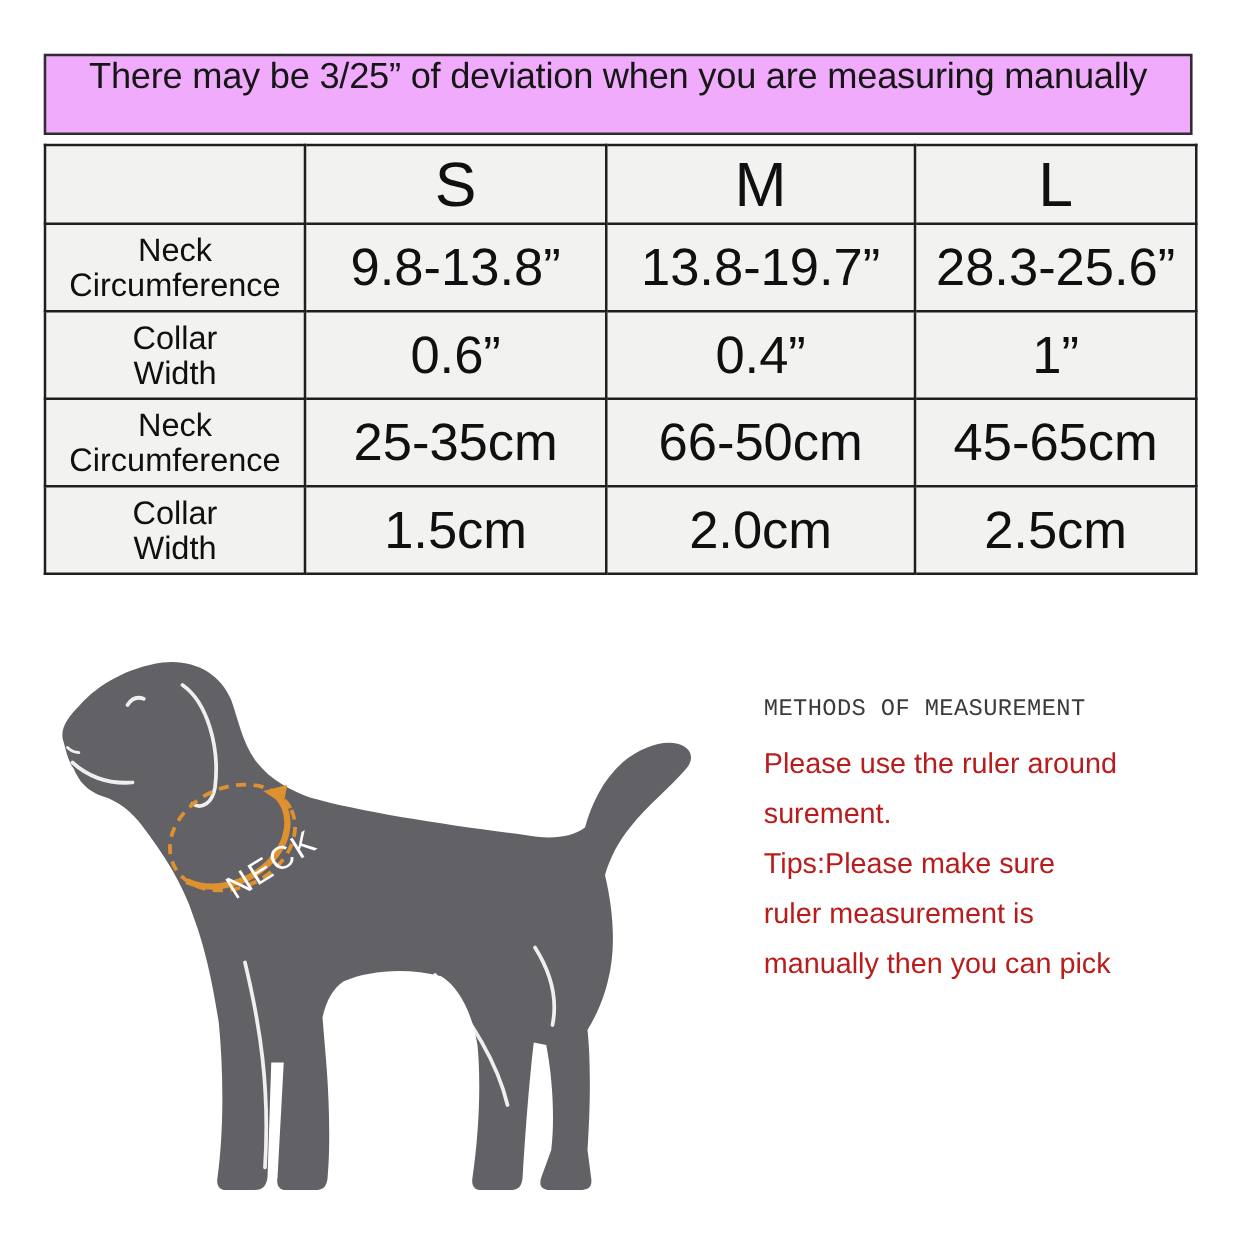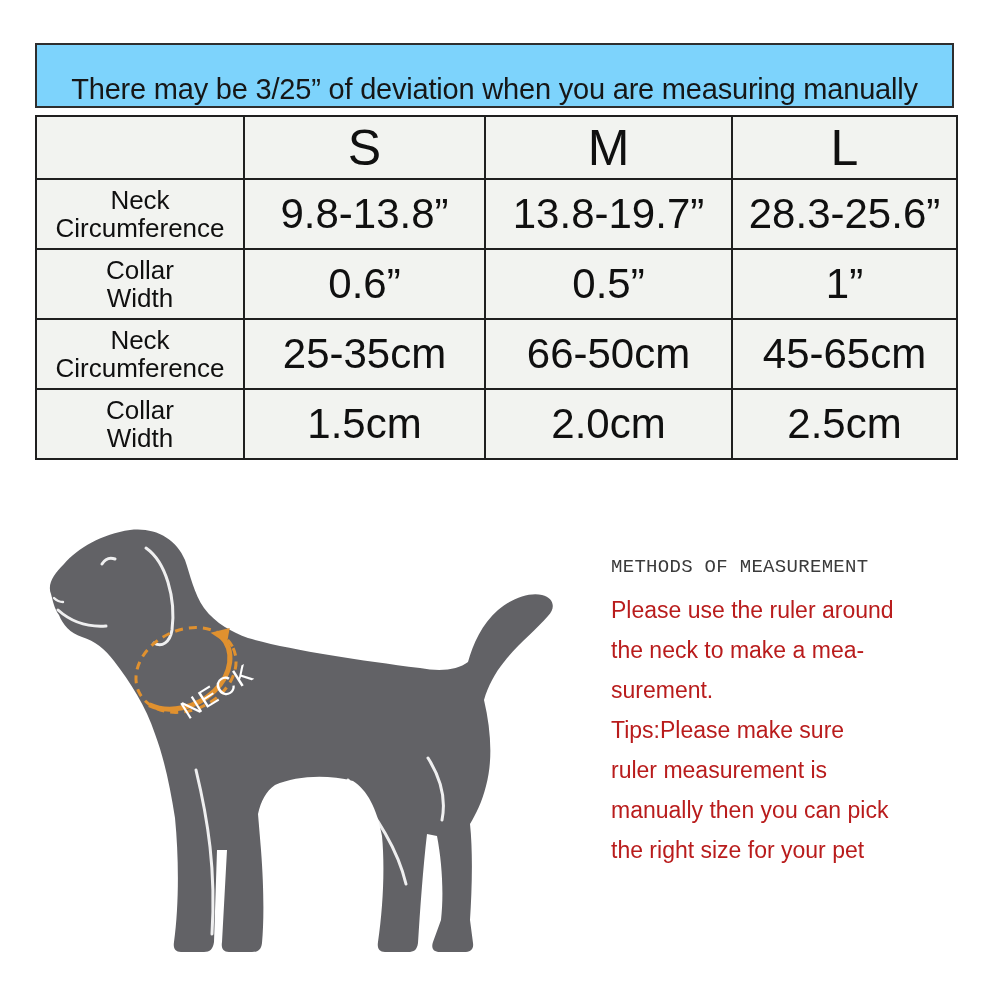--- a/index.html
+++ b/index.html
@@ -7,24 +7,24 @@
     position:relative;
     width:1000px;height:1000px;
     background:#ffffff;
     font-family:"Liberation Sans", sans-serif;
     color:#141414;
     overflow:hidden;
   }
   
   .banner{
     position:absolute;left:35px;top:43px;width:919px;height:65px;
-    background:#7dd3fc;
+    background:#f0abfc;
     border:2px solid #2e2e2e;
     box-sizing:border-box;
-    display:flex;align-items:flex-end;justify-content:center;
+    display:flex;align-items:flex-start;justify-content:center;
   }
   .banner span{
     font-size:29px;
     letter-spacing:-0.2px;
     color:#161616;
     white-space:nowrap;
   }
   
   table.size-table{
     position:absolute;left:35px;top:115px;
@@ -100,21 +100,21 @@
         <th class="row-label">Neck
 Circumference</th>
         <td class="cell-value">9.8-13.8”</td>
         <td class="cell-value">13.8-19.7”</td>
         <td class="cell-value">28.3-25.6”</td>
       </tr>
       <tr>
         <th class="row-label">Collar
 Width</th>
         <td class="cell-value">0.6”</td>
-        <td class="cell-value">0.5”</td>
+        <td class="cell-value">0.4”</td>
         <td class="cell-value">1”</td>
       </tr>
       <tr>
         <th class="row-label">Neck
 Circumference</th>
         <td class="cell-value">25-35cm</td>
         <td class="cell-value">66-50cm</td>
         <td class="cell-value">45-65cm</td>
       </tr>
       <tr>
@@ -199,21 +199,19 @@
         </g>
       </g>
 
       <text x="170" y="202" transform="rotate(-32 170 202)" fill="#ffffff" font-size="26" letter-spacing="2" font-family="Liberation Sans, sans-serif">NECK</text>
     </svg>
   </div>
 
   <div class="measure-block">
     <div class="measure-heading">METHODS OF MEASUREMENT</div>
     <div class="measure-line">Please use the ruler around</div>
-    <div class="measure-line">the neck to make a mea-</div>
     <div class="measure-line">surement.</div>
     <div class="measure-line">Tips:Please make sure</div>
     <div class="measure-line">ruler measurement is</div>
     <div class="measure-line">manually then you can pick</div>
-    <div class="measure-line">the right size for your pet</div>
   </div>
 
 </div>
 
 </body></html>

